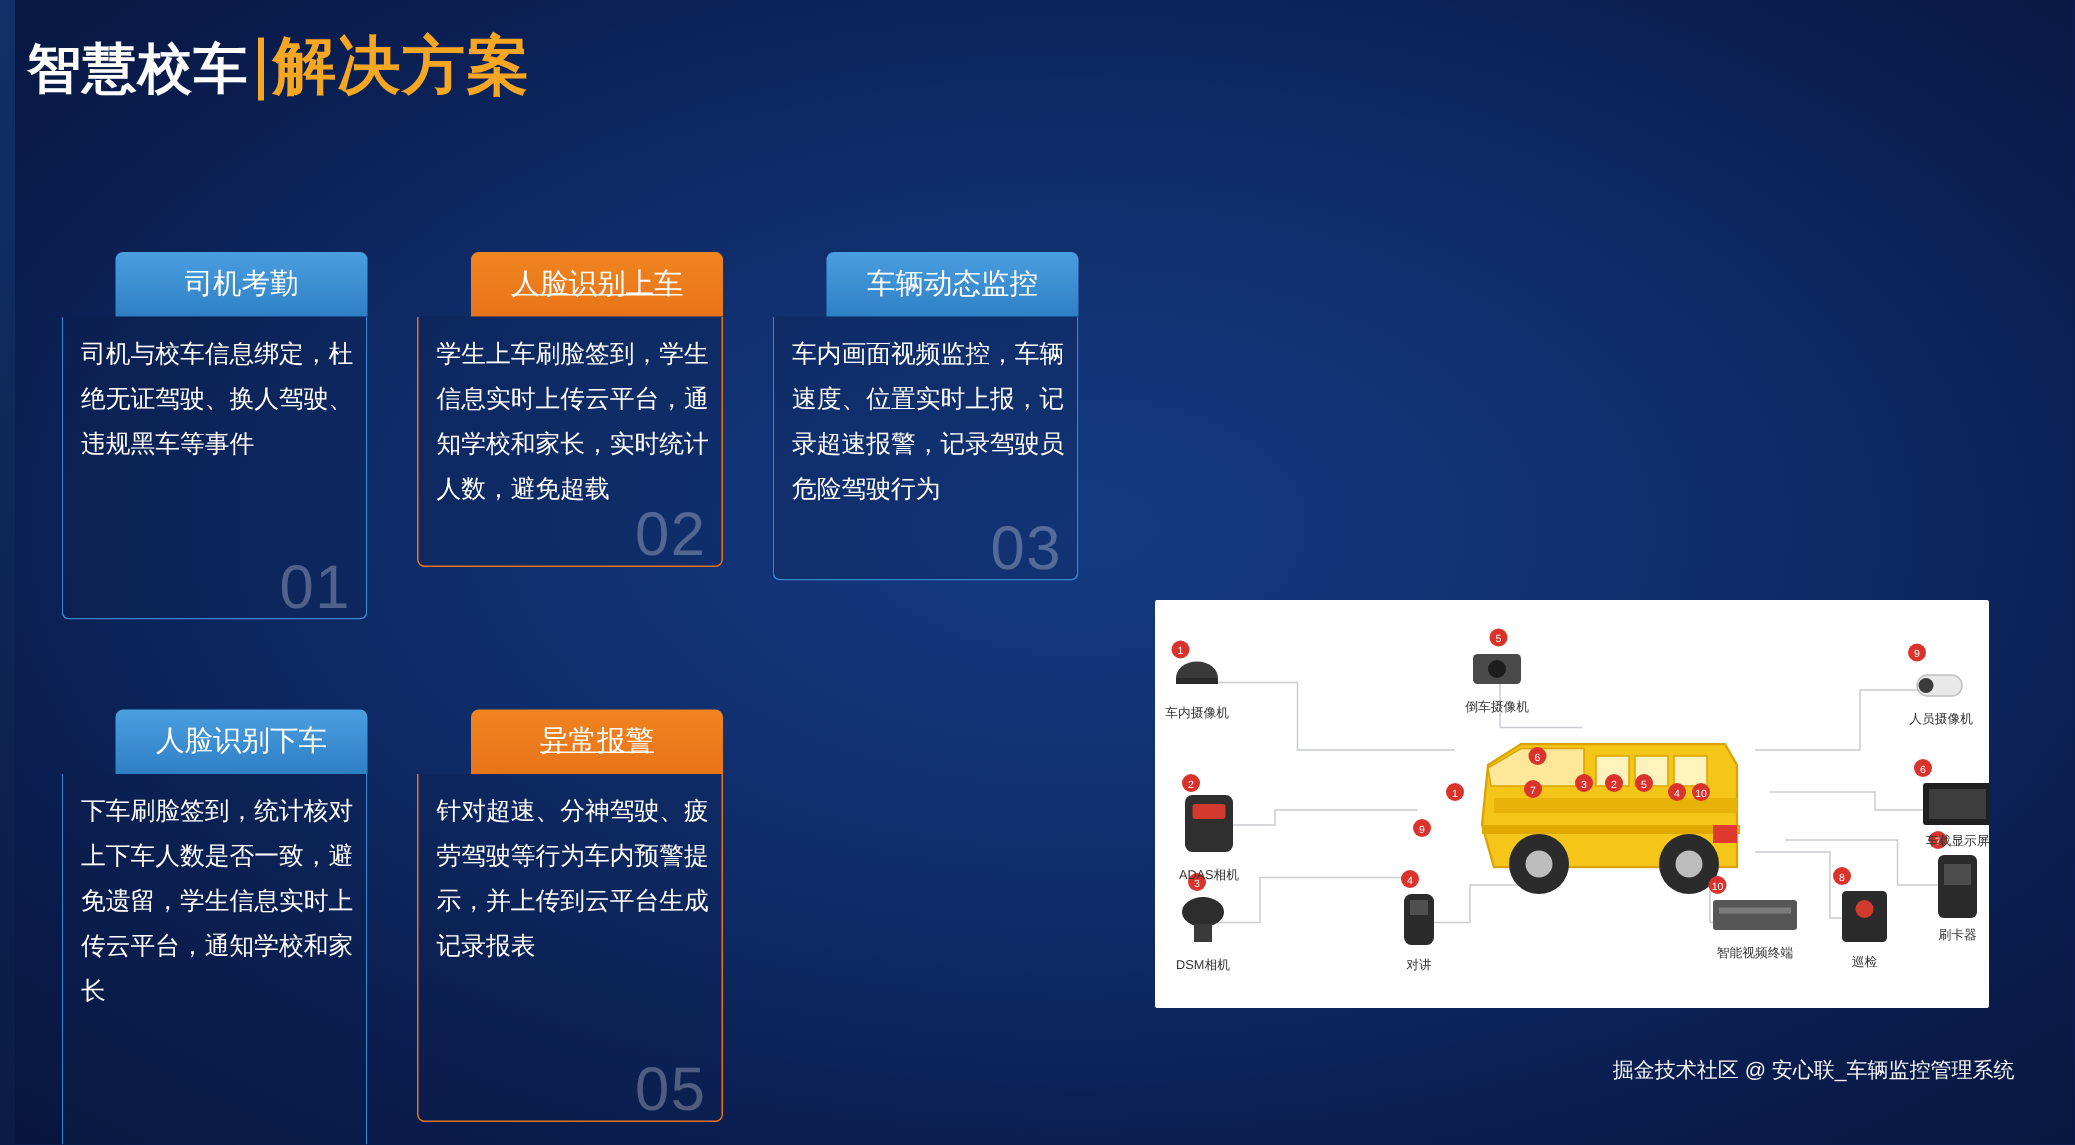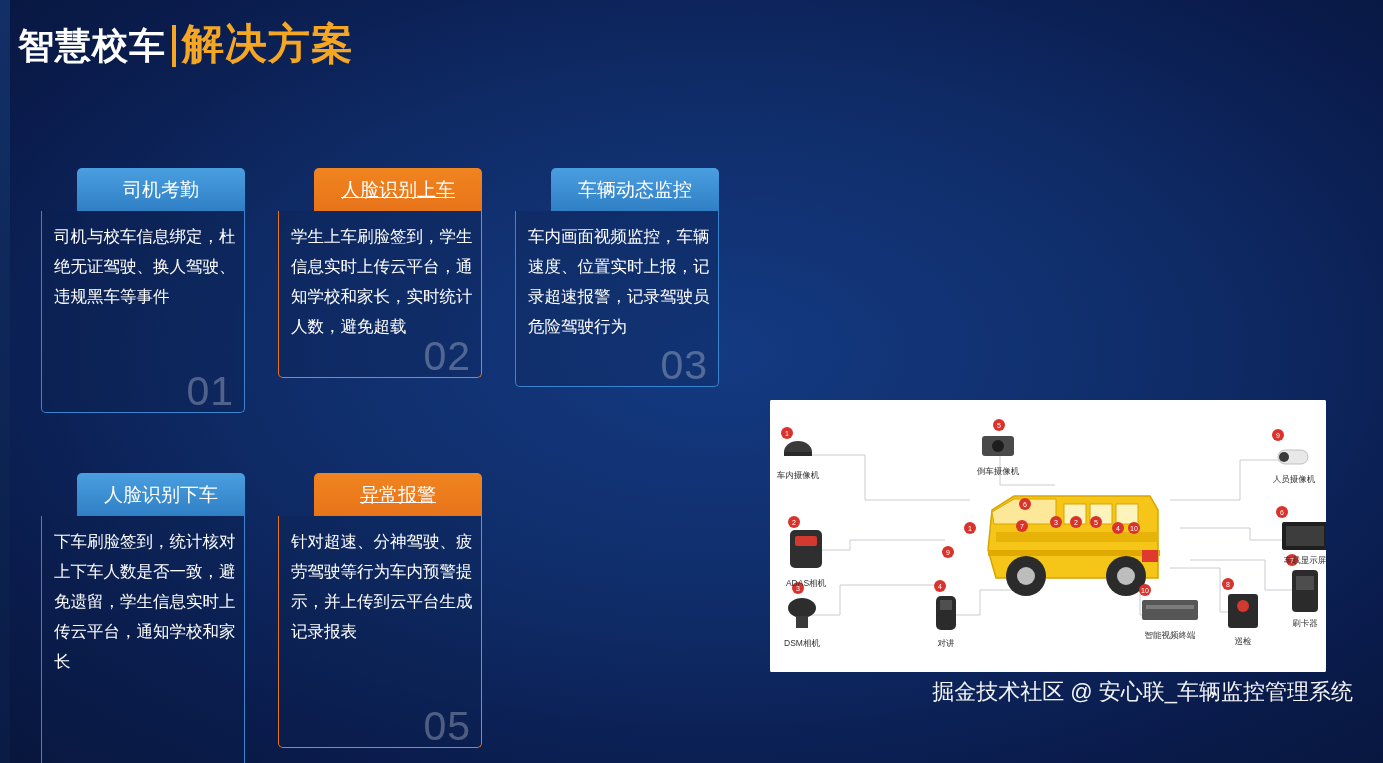--- a/index.html
+++ b/index.html
@@ -135,27 +135,27 @@
     height: 272px;
     background: #fdfdfd;
     border-radius: 2px;
     overflow: hidden;
   }
   .diagram svg { display: block; }
 
   .footer {
     position: absolute;
     left: 0;
-    top: 677px;
+    top: 705px;
     width: 1383px;
     text-align: right;
-    padding-right: 30px;
+    padding-right: 40px;
     box-sizing: border-box;
     color: #ffffff;
-    font-size: 22px;
+    font-size: 14px;
     opacity: 0.95;
   }
 </style>
 </head>
 <body>
 
 <div class="slide">
 
   <div class="title-wrap">
     <span class="title-main">智慧校车</span>

